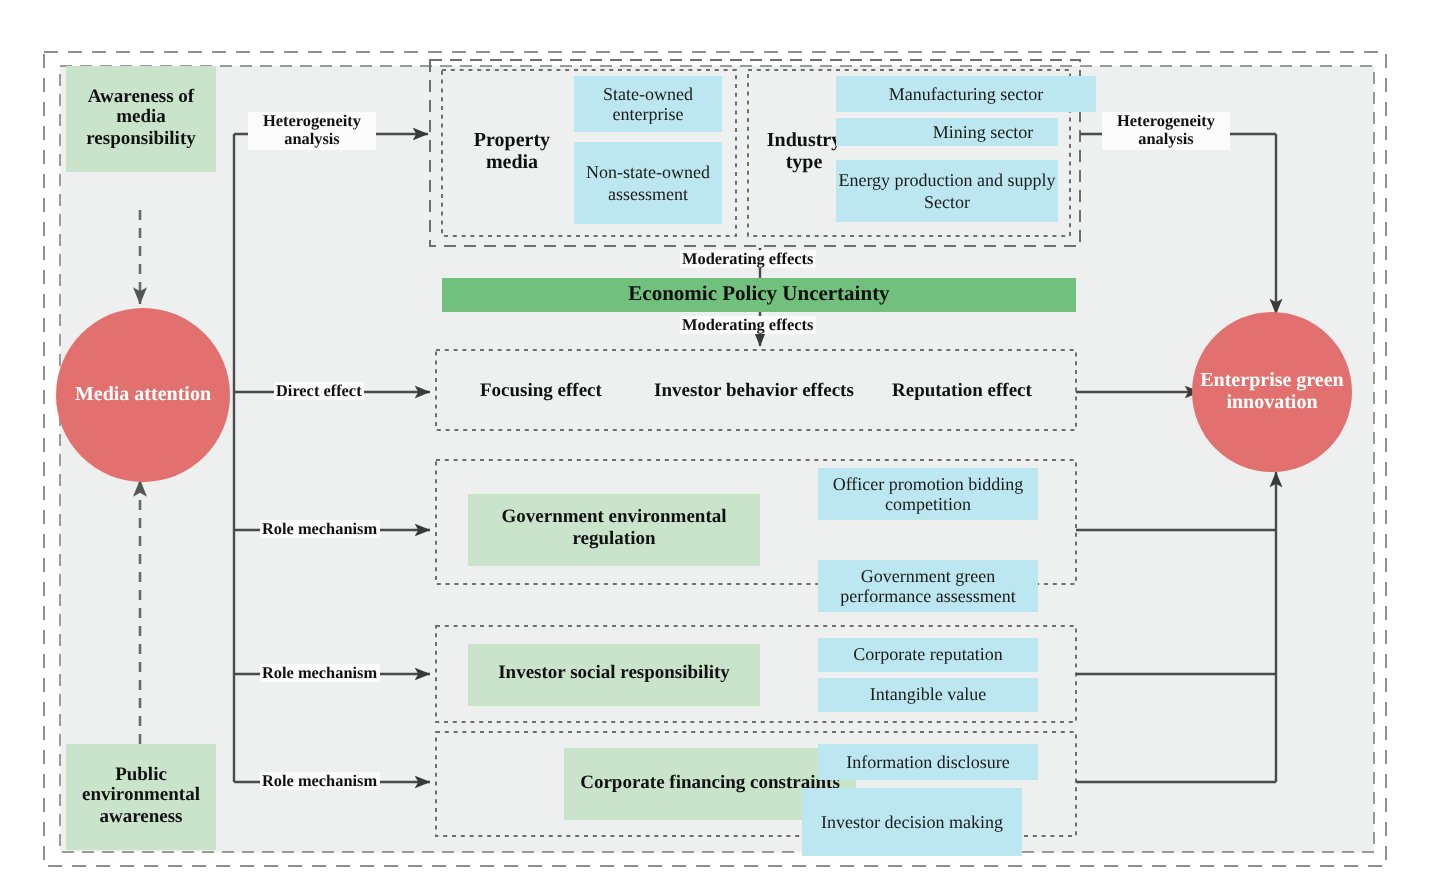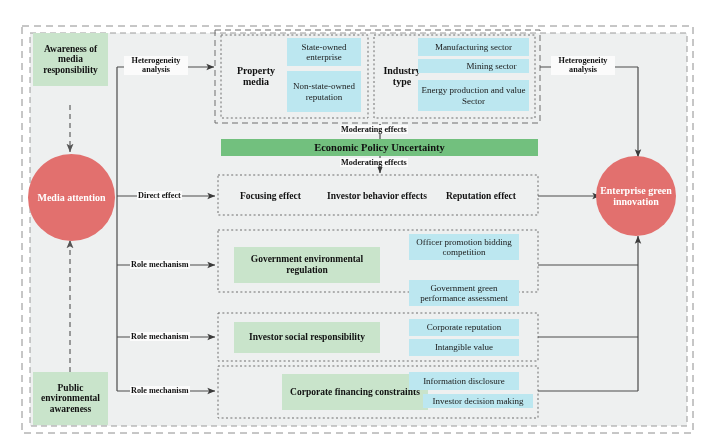--- a/index.html
+++ b/index.html
@@ -91,34 +91,34 @@
     <span>Public environmental awareness</span>
   </div>
 
   <div class="node catlabel" style="left:227px;top:55px;width:58px;height:42px;">
     <span>Property media</span>
   </div>
   <div class="node cyanbox" style="left:287px;top:38px;width:74px;height:28px;">
     <span>State-owned enterprise</span>
   </div>
   <div class="node cyanbox" style="left:287px;top:71px;width:74px;height:41px;">
-    <span>Non-state-owned reputation</span>
+    <span>Non-state-owned assessment</span>
   </div>
 
   <div class="node catlabel" style="left:378px;top:55px;width:48px;height:42px;">
     <span>Industry type</span>
   </div>
-  <div class="node cyanbox" style="left:418px;top:38px;width:111px;height:18px;">
+  <div class="node cyanbox" style="left:418px;top:38px;width:130px;height:18px;">
     <span>Manufacturing sector</span>
   </div>
   <div class="node cyanbox" style="left:418px;top:59px;width:111px;height:14px;padding-left:36px;">
     <span>Mining  sector</span>
   </div>
   <div class="node cyanbox" style="left:418px;top:80px;width:111px;height:31px;">
-    <span>Energy production and value Sector</span>
+    <span>Energy production and supply Sector</span>
   </div>
 
   <div class="node epu" style="left:221px;top:139px;width:317px;height:17px;">
     <span>Economic Policy Uncertainty</span>
   </div>
 
   <div class="efflabel" style="left:240px;top:191px;">
     <span>Focusing effect</span>
   </div>
   <div class="efflabel" style="left:327px;top:191px;">
@@ -147,21 +147,21 @@
   <div class="node cyanbox" style="left:409px;top:339px;width:110px;height:17px;">
     <span>Intangible value</span>
   </div>
 
   <div class="node greenbox" style="left:234px;top:374px;width:146px;height:36px;margin-left:48px;">
     <span>Corporate financing constraints</span>
   </div>
   <div class="node cyanbox" style="left:409px;top:372px;width:110px;height:18px;">
     <span>Information disclosure</span>
   </div>
-  <div class="node cyanbox" style="left:423px;top:394px;width:110px;height:14px;text-align:center;">
+  <div class="node cyanbox" style="left:401px;top:394px;width:110px;height:34px;text-align:center;">
     <span>Investor decision making</span>
   </div>
 
   <div class="edgelabel two" style="left:124px;top:56px;">
     <span>Heterogeneity analysis</span>
   </div>
   <div class="edgelabel two" style="left:551px;top:56px;">
     <span>Heterogeneity analysis</span>
   </div>
   <div class="edgelabel" style="left:137px;top:191px;">

